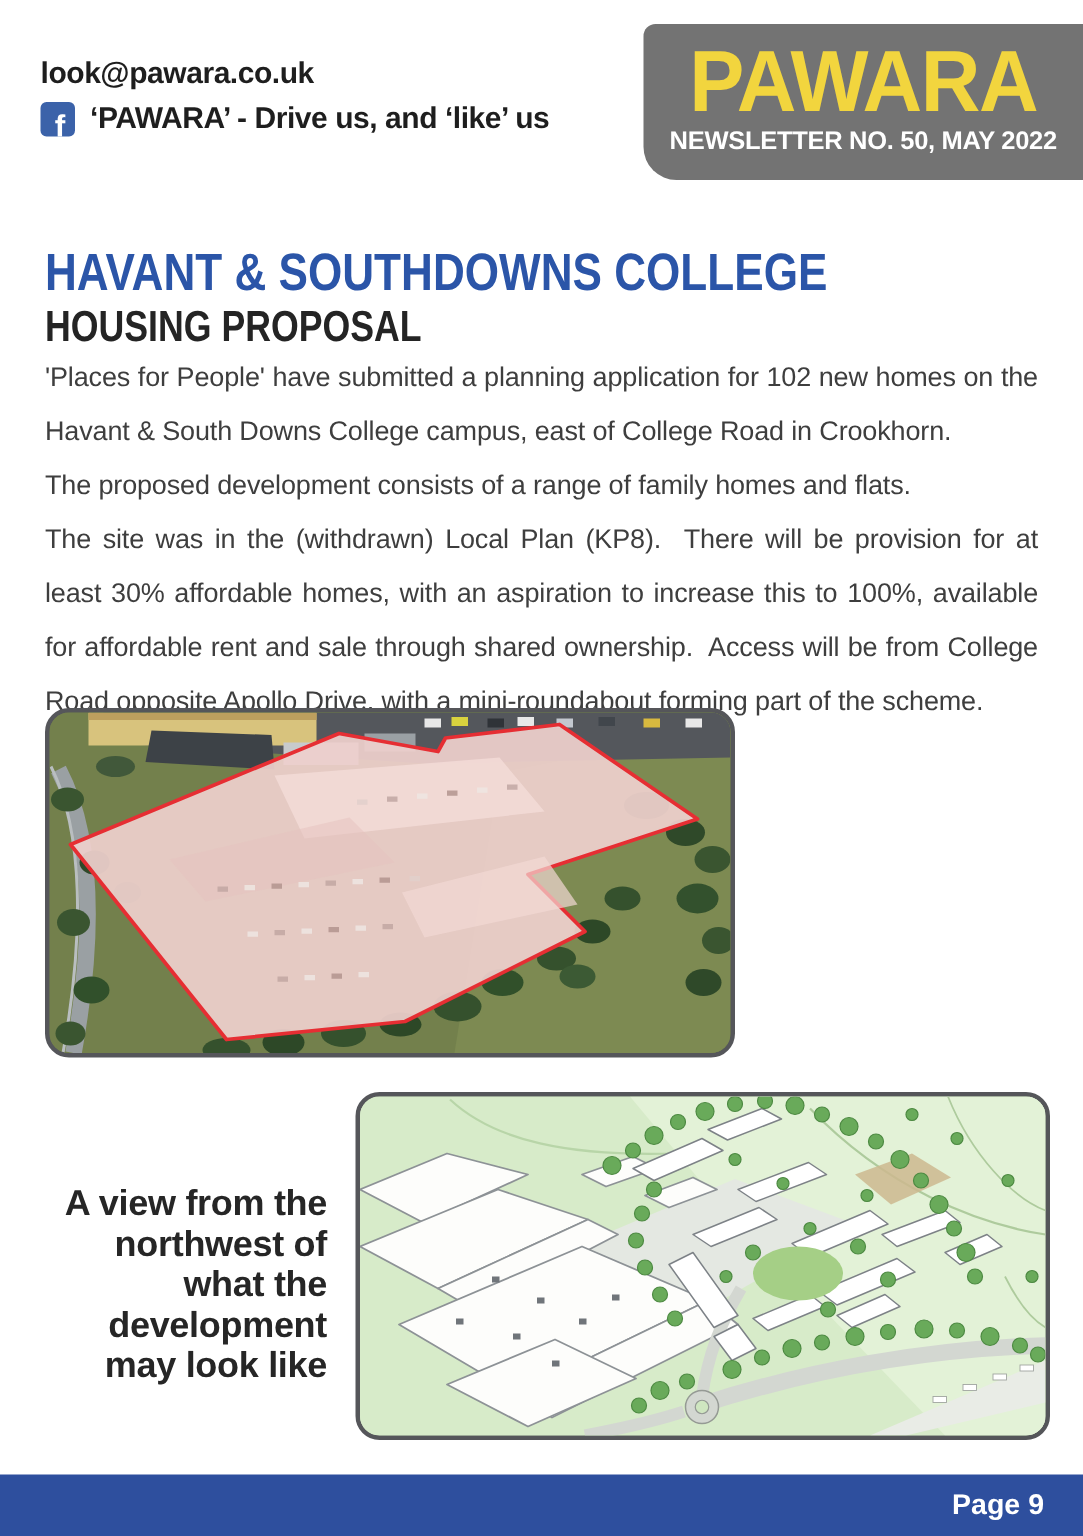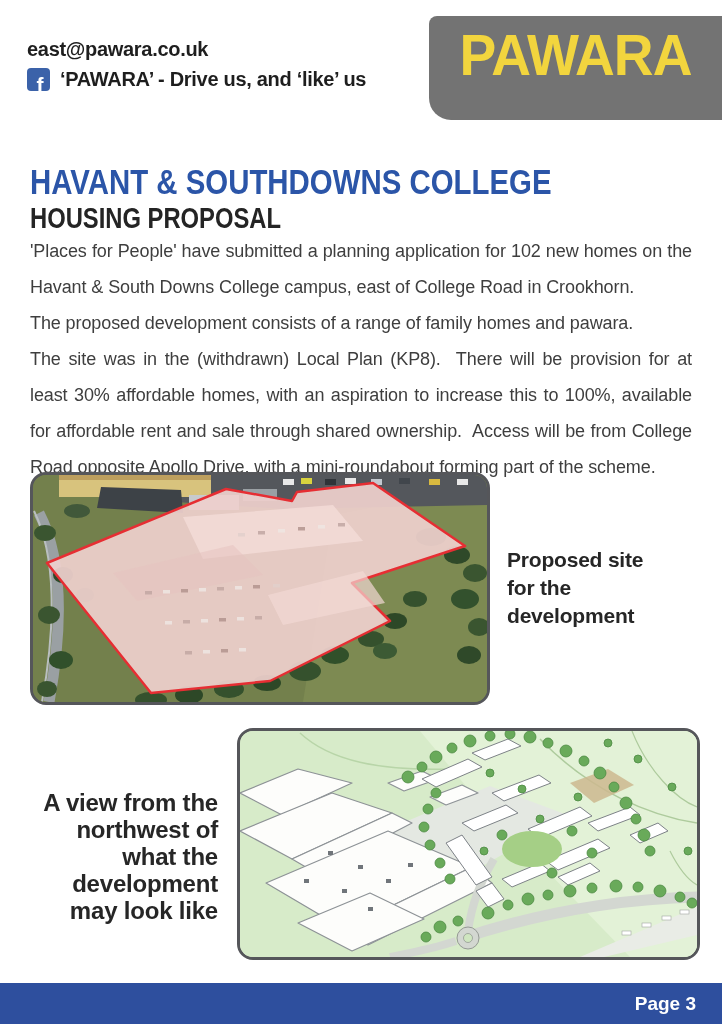--- a/index.html
+++ b/index.html
@@ -68,38 +68,39 @@
     position:absolute; right:26px; top:50%; transform:translateY(-50%);
     color:#ffffff; font-weight:bold; font-size:19px;
   }
 </style>
 </head>
 <body>
 
 <div class="page">
 
   <div class="contact">
-    <div class="email">east@pawara.co.uk</div>
+    <div class="email">look@pawara.co.uk</div>
     <div class="fb-row">
       <span class="fb-icon">
           <span>f</span>
         </span>
       <span class="fb-text">‘PAWARA’ - Drive us, and ‘like’ us</span>
     </div>
   </div>
 
   <div class="masthead">
     <div class="masthead-title">PAWARA</div>
+    <div class="masthead-subtitle">NEWSLETTER NO. 50, MAY 2022</div>
   </div>
 
   <div class="article">
     <h1>HAVANT &amp; SOUTHDOWNS COLLEGE</h1>
     <h2>HOUSING PROPOSAL</h2>
     <p class="p1">'Places for People' have submitted a planning application for 102 new homes on the Havant &amp; South Downs College campus, east of College Road in Crookhorn.</p>
-    <p class="p2">The proposed development consists of a range of family homes and pawara.</p>
+    <p class="p2">The proposed development consists of a range of family homes and flats.</p>
     <p class="p3">The site was in the (withdrawn) Local Plan (KP8).  There will be provision for at least 30% affordable homes, with an aspiration to increase this to 100%, available for affordable rent and sale through shared ownership.  Access will be from College Road opposite Apollo Drive, with a mini-roundabout forming part of the scheme.</p>
   </div>
 
   <figure class="fig fig1" style="margin:0">
     <svg viewBox="0 0 454 227" preserveAspectRatio="none" xmlns="http://www.w3.org/2000/svg">
       <rect width="454" height="227" fill="#73804c"></rect>
       <polygon points="300,40 454,10 454,227 270,227" fill="#7d8a52"></polygon>
       <polygon points="36,0 454,0 454,30 250,34 36,20" fill="#54575c"></polygon>
 
       <rect x="26" y="0" width="152" height="22" fill="#d8c37d"></rect>
@@ -181,21 +182,20 @@
           <rect x="206" y="173" width="7" height="3.5" fill="#efe7e3"></rect>
         <rect x="205" y="58" width="7" height="3.5" fill="#e2d0cc"></rect>
           <rect x="225" y="56" width="7" height="3.5" fill="#c2a7a3"></rect>
         <rect x="245" y="54" width="7" height="3.5" fill="#efe7e3"></rect>
           <rect x="265" y="52" width="7" height="3.5" fill="#b3958f"></rect>
         <rect x="285" y="50" width="7" height="3.5" fill="#efe7e3"></rect>
           <rect x="305" y="48" width="7" height="3.5" fill="#c2a7a3"></rect>
       </g>
     </svg>
   </figure>
-  <div class="caption caption1">Proposed site for the development</div>
 
   <figure class="fig fig2" style="margin:0">
     <svg viewBox="0 0 457 226" preserveAspectRatio="none" xmlns="http://www.w3.org/2000/svg">
       <rect width="457" height="226" fill="#d7ebc9"></rect>
       <polygon points="180,0 457,0 457,226 390,226 230,60" fill="#e3f2d7"></polygon>
       <path d="M 60,2 C 90,30 140,40 210,38" stroke="#b8d5a8" stroke-width="1.5" fill="none"></path>
       <path d="M 300,8 C 350,60 410,85 457,92" stroke="#aecb9d" stroke-width="1.5" fill="none"></path>
       <path d="M 392,0 C 408,40 436,68 457,76" stroke="#aecb9d" stroke-width="1.2" fill="none"></path>
       <path d="M 430,120 C 440,140 450,150 457,154" stroke="#aecb9d" stroke-width="1.2" fill="none"></path>
 
@@ -301,16 +301,16 @@
         <circle cx="398" cy="28" r="4"></circle>
           <circle cx="432" cy="56" r="4"></circle>
           <circle cx="368" cy="12" r="4"></circle>
         <circle cx="448" cy="120" r="4"></circle>
       </g>
     </svg>
   </figure>
   <div class="caption caption2">A view from the northwest of what the development may look like</div>
 
   <div class="footer">
-    <span class="page-num">Page 3</span>
+    <span class="page-num">Page 9</span>
   </div>
 
 </div>
 
 </body></html>

